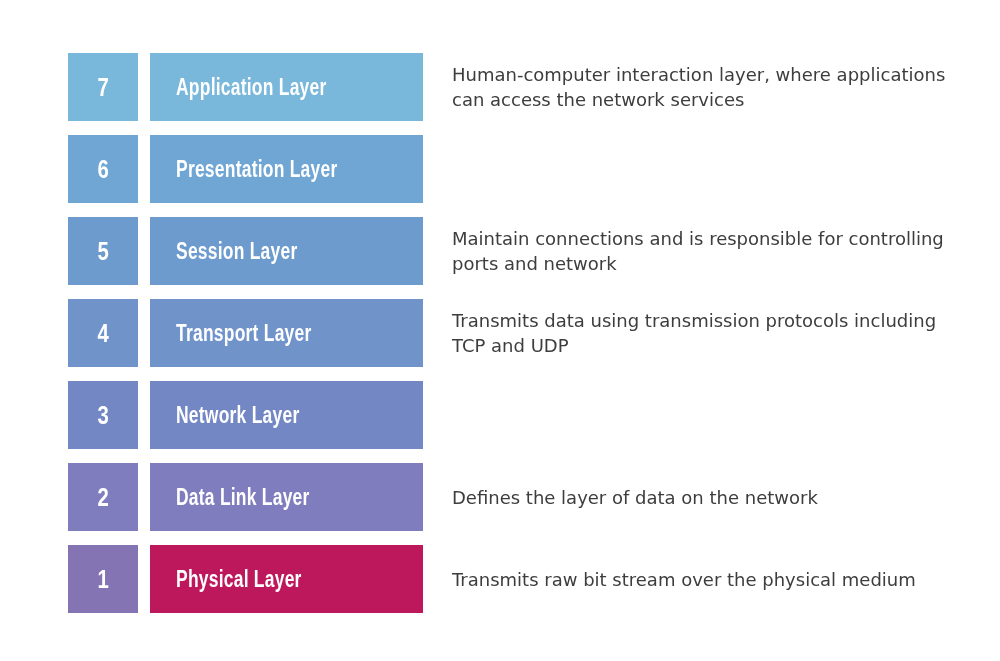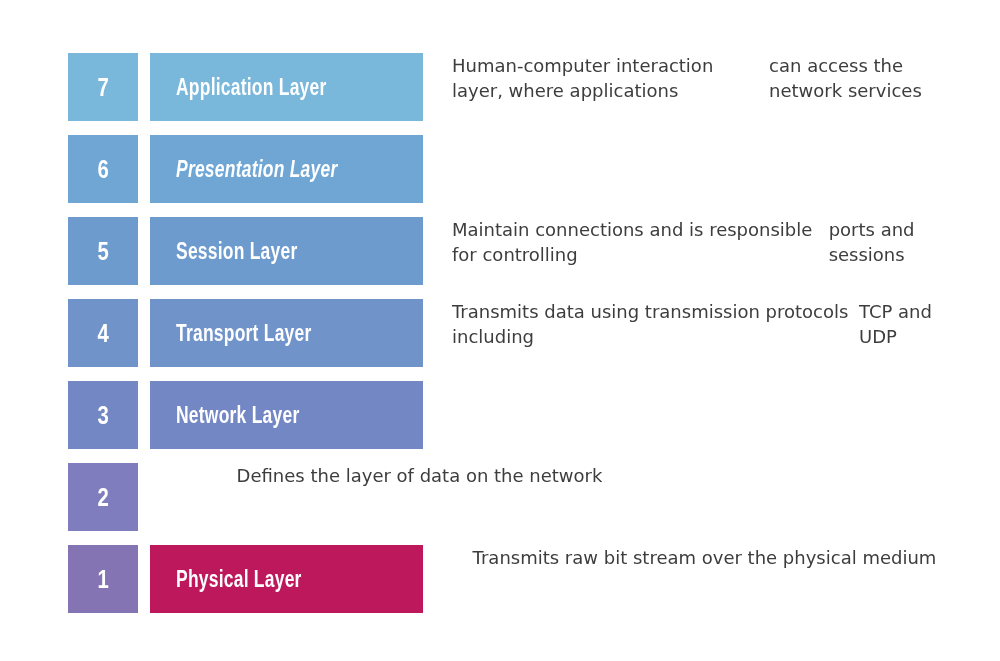--- a/index.html
+++ b/index.html
@@ -58,21 +58,21 @@
     font-size: 23px;
     white-space: nowrap;
     transform: scaleX(0.76);
     transform-origin: left center;
     letter-spacing: 0.3px;
   }
   .desc {
     width: 505px;
     margin-left: 29px;
     display: flex;
-    flex-direction: row;
+    flex-direction: column;
     justify-content: center;
     font-family: "DejaVu Sans", "Liberation Sans", sans-serif;
     font-size: 18px;
     line-height: 25px;
     color: #3d3d3d;
   }
 </style>
 </head>
 <body>
 
@@ -89,35 +89,35 @@
       <div class="desc">
         <div>Human-computer interaction layer, where applications</div>
         <div>can access the network services</div>
       </div>
     </div>
 
     <div class="row">
       <div class="numbox" style="background-color: rgb(111, 166, 212);">
         <span class="num">6</span>
       </div>
-      <div class="labelbox" style="background-color: rgb(111, 166, 212); font-style: italic;">
+      <div class="labelbox" style="background-color: rgb(111, 166, 212);">
         <span class="label">Presentation Layer</span>
       </div>
     </div>
 
     <div class="row">
       <div class="numbox" style="background-color: rgb(109, 155, 206);">
         <span class="num">5</span>
       </div>
       <div class="labelbox" style="background-color: rgb(109, 155, 206);">
         <span class="label">Session Layer</span>
       </div>
       <div class="desc">
         <div>Maintain connections and is responsible for controlling</div>
-        <div>ports and sessions</div>
+        <div>ports and network</div>
       </div>
     </div>
 
     <div class="row">
       <div class="numbox" style="background-color: rgb(112, 148, 202);">
         <span class="num">4</span>
       </div>
       <div class="labelbox" style="background-color: rgb(112, 148, 202);">
         <span class="label">Transport Layer</span>
       </div>
@@ -133,20 +133,23 @@
       </div>
       <div class="labelbox" style="background-color: rgb(116, 135, 197);">
         <span class="label">Network Layer</span>
       </div>
     </div>
 
     <div class="row">
       <div class="numbox" style="background-color: rgb(127, 125, 190);">
         <span class="num">2</span>
       </div>
+      <div class="labelbox" style="background-color: rgb(127, 125, 190);">
+        <span class="label">Data Link Layer</span>
+      </div>
       <div class="desc">
         <div>Defines the layer of data on the network</div>
         <div></div>
       </div>
     </div>
 
     <div class="row">
       <div class="numbox" style="background-color: rgb(132, 116, 180);">
         <span class="num">1</span>
       </div>

